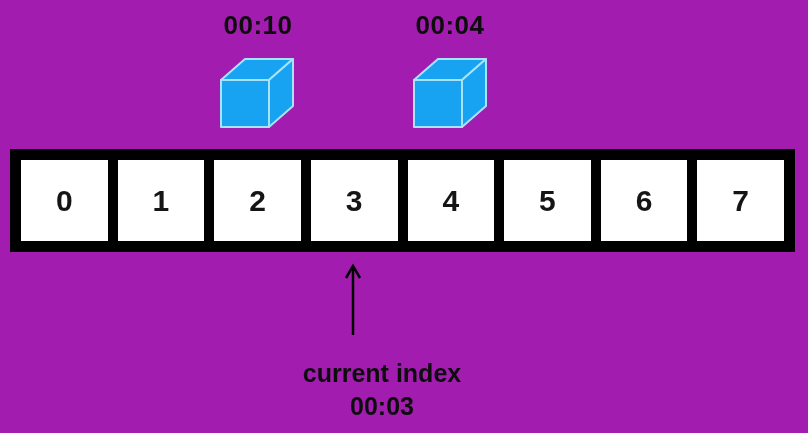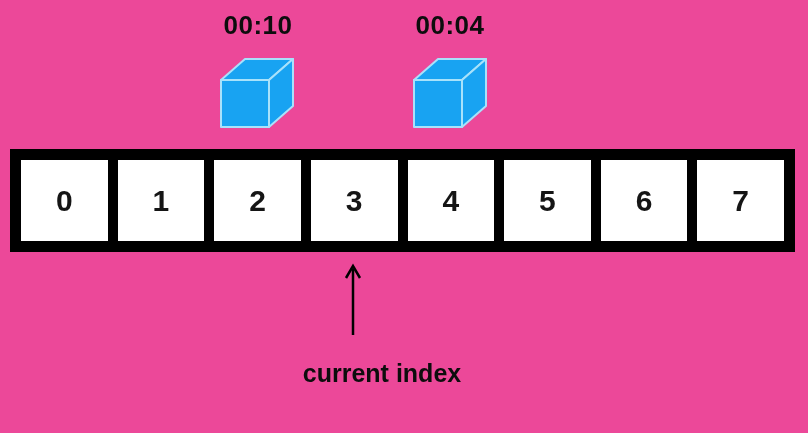--- a/index.html
+++ b/index.html
@@ -4,21 +4,21 @@
 <style>
   html, body {
     margin: 0;
     padding: 0;
     font-family: "Liberation Sans", sans-serif;
   }
   .canvas {
     position: relative;
     width: 808px;
     height: 433px;
-    background: #ec4899;
+    background: #a21caf;
     overflow: hidden;
   }
   .timer-label {
     position: absolute;
     width: 90px;
     top: 10px;
     text-align: center;
     font-size: 26px;
     font-weight: 700;
     color: #0d0d0d;
@@ -109,15 +109,16 @@
     <div class="array-cell">7</div>
   </div>
 
   <svg class="pointer-arrow" viewBox="0 0 24 75">
     <line x1="12" y1="72" x2="12" y2="6" stroke="#000" stroke-width="2.5"></line>
     <polyline points="5,15 12,3 19,15" fill="none" stroke="#000" stroke-width="2.5" stroke-linejoin="miter"></polyline>
   </svg>
 
   <div class="caption">
     <div>current index</div>
+    <div>00:03</div>
   </div>
 
 </div>
 
 </body></html>

